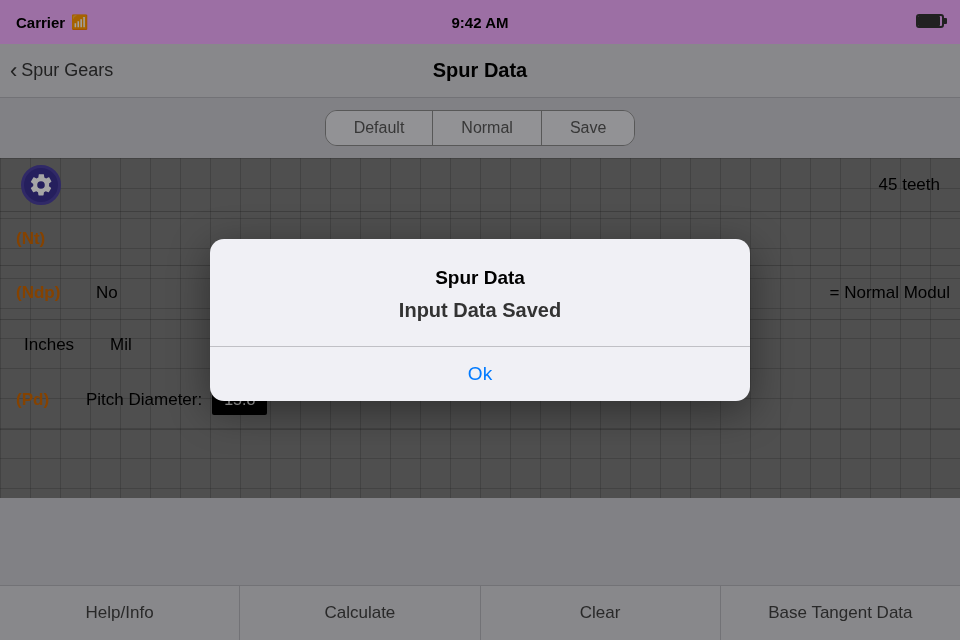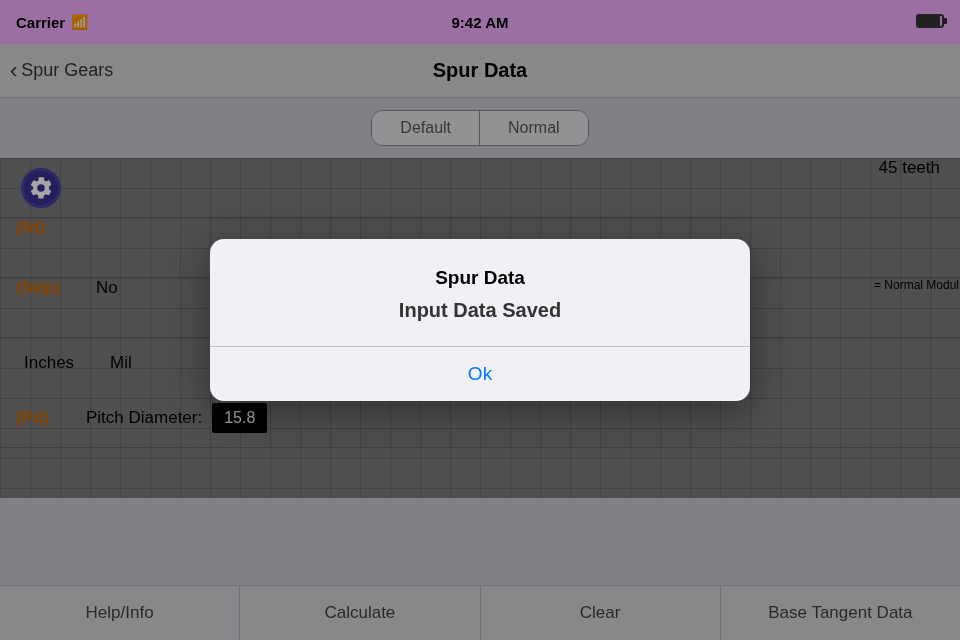--- a/index.html
+++ b/index.html
@@ -133,21 +133,22 @@
       
       background-image:
         linear-gradient(rgba(0,0,0,0.15) 1px, transparent 1px),
         linear-gradient(90deg, rgba(0,0,0,0.15) 1px, transparent 1px);
       background-size: 30px 30px;
       background-color: #7a7a7a;
     }
 
     .content-row {
       display: flex;
-      height: 60px;
+      align-items: center;
+      height: 54px;
       padding: 0 16px;
       border-bottom: 1px solid rgba(0,0,0,0.2);
     }
 
     .gear-icon-container {
       width: 50px;
       display: flex;
       align-items: center;
       justify-content: center;
     }
@@ -317,22 +318,22 @@
     }
 
     
     .partial-text {
       color: #000;
       font-size: 17px;
     }
 
     .right-text {
       position: absolute;
-      right: 1px;
-      font-size: 12px;
+      right: 10px;
+      font-size: 17px;
       color: #000;
     }
   </style>
 </head>
 <body>
 
 <div class="status-bar">
   <div class="status-left">
     <span>Carrier</span>
     <span class="wifi-icon">📶</span>
@@ -350,20 +351,21 @@
     <span class="nav-back-arrow">‹</span>
     <span>Spur Gears</span>
   </div>
   <span class="nav-title">Spur Data</span>
 </div>
 
 <div class="toolbar">
   <div class="segmented-control">
     <button class="seg-btn">Default</button>
     <button class="seg-btn">Normal</button>
+    <button class="seg-btn">Save</button>
   </div>
 </div>
 
 <div class="main-content" style="height: 340px; position: relative;">
 
   <div class="content-row" style="position:relative;">
     <div class="gear-icon-container">
       <div class="gear-circle">
         <svg width="26" height="26" viewBox="0 0 24 24" fill="white">
           <path d="M12 15.5A3.5 3.5 0 0 1 8.5 12 3.5 3.5 0 0 1 12 8.5a3.5 3.5 0 0 1 3.5 3.5 3.5 3.5 0 0 1-3.5 3.5m7.43-2.92c.04-.3.07-.62.07-.95 0-.33-.03-.65-.07-.95l2.03-1.58c.18-.14.23-.41.12-.61l-1.92-3.32c-.12-.22-.37-.29-.59-.22l-2.39.96c-.5-.38-1.03-.7-1.62-.94l-.36-2.54c-.04-.24-.24-.41-.48-.41h-3.84c-.24 0-.44.17-.47.41l-.36 2.54c-.59.24-1.13.57-1.62.94l-2.39-.96c-.22-.08-.47 0-.59.22L2.74 8.87c-.12.21-.08.47.12.61l2.03 1.58c-.05.3-.09.63-.09.95 0 .33.03.65.07.95l-2.03 1.58c-.18.14-.23.41-.12.61l1.92 3.32c.12.22.37.29.59.22l2.39-.96c.5.38 1.03.7 1.62.94l.36 2.54c.03.24.23.41.47.41h3.84c.24 0 .44-.17.47-.41l.36-2.54c.59-.24 1.13-.56 1.62-.94l2.39.96c.22.08.47 0 .59-.22l1.92-3.32c.12-.21.07-.47-.12-.61l-2.01-1.58z"></path>

